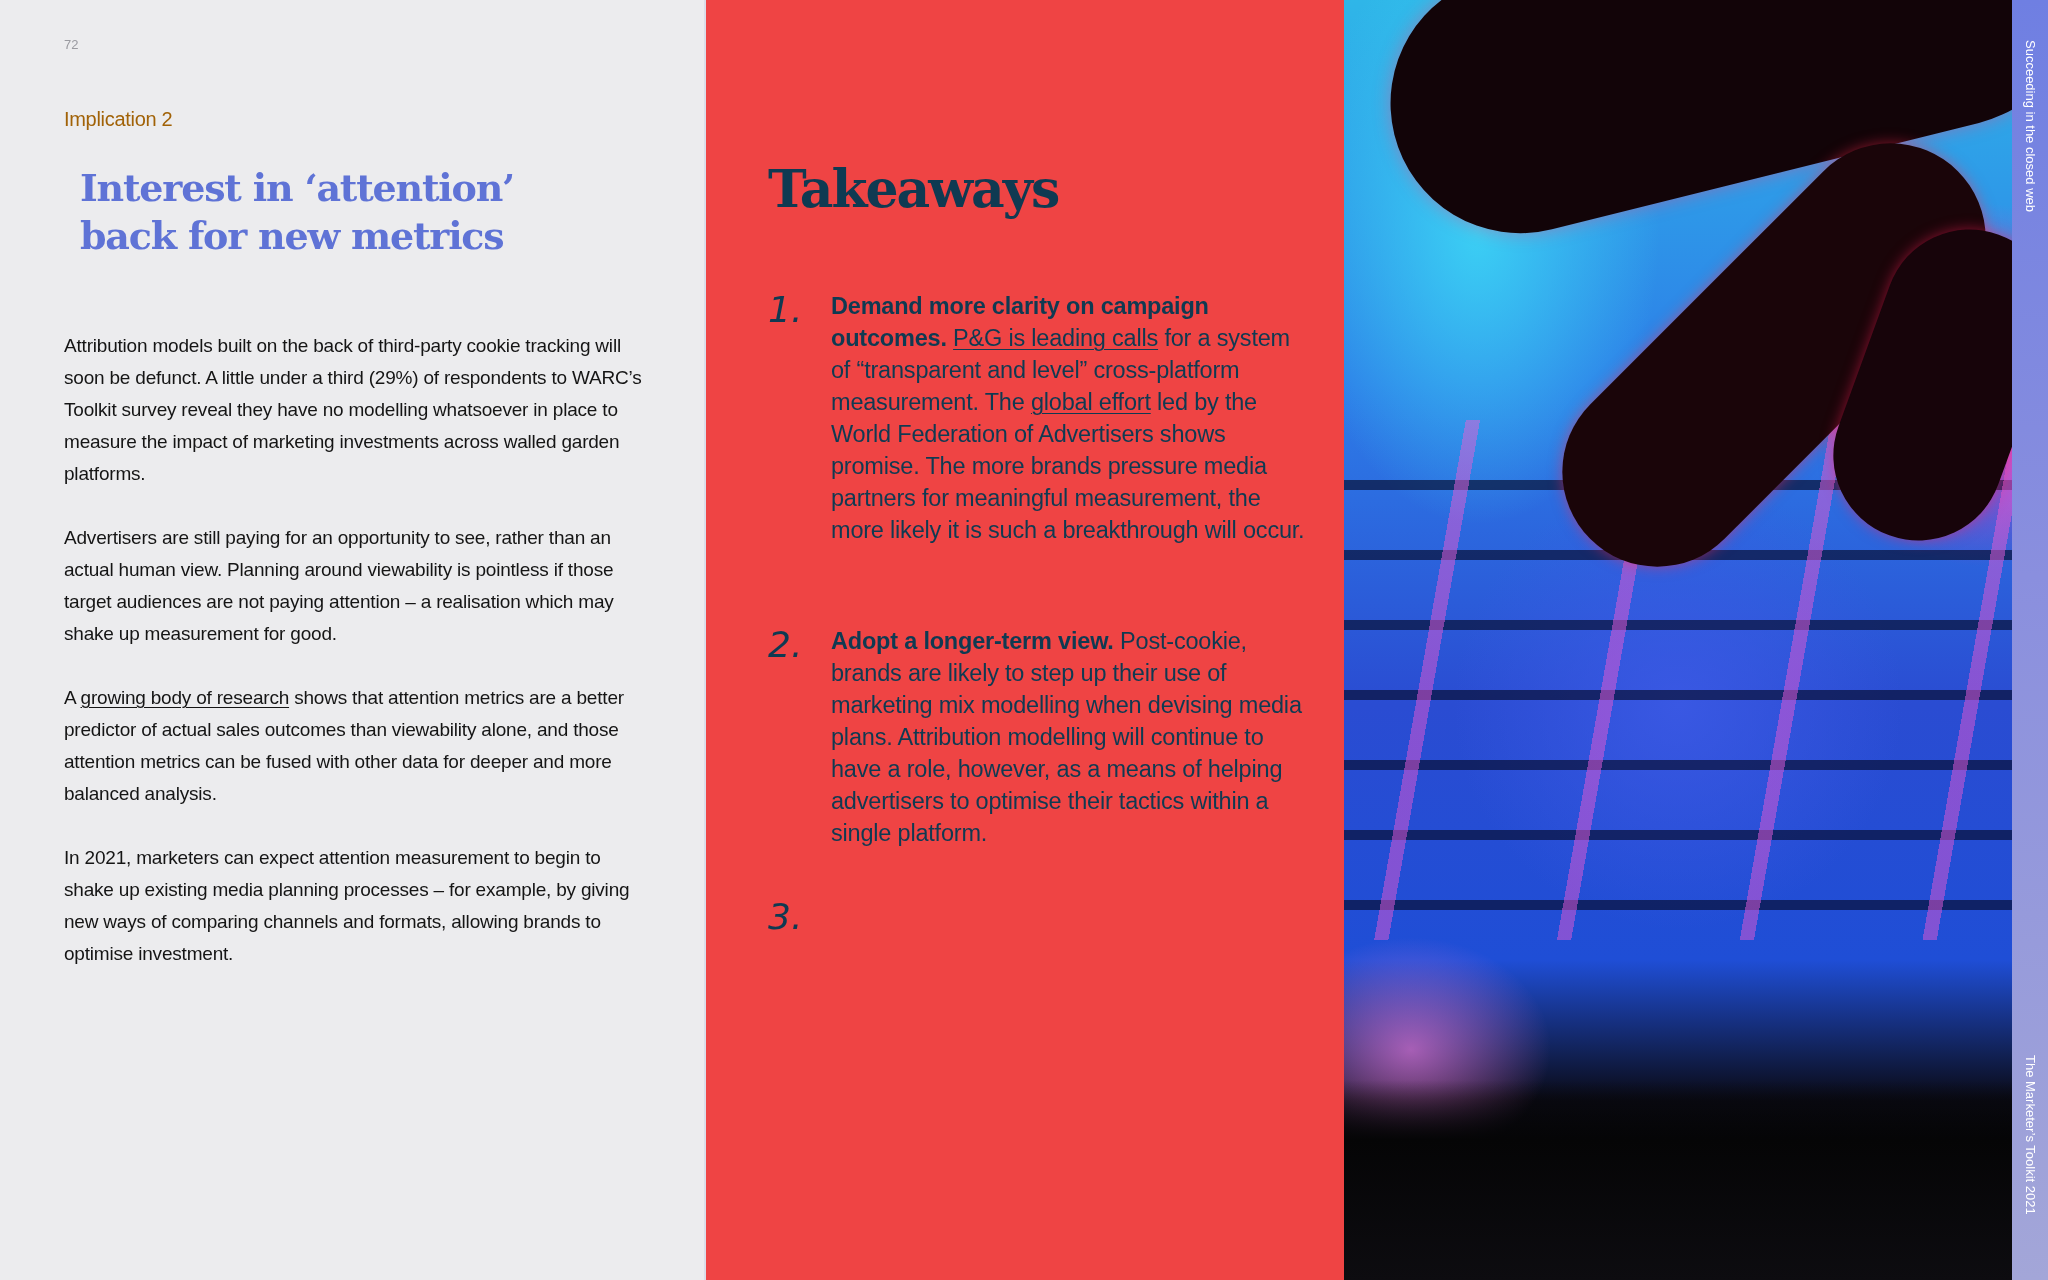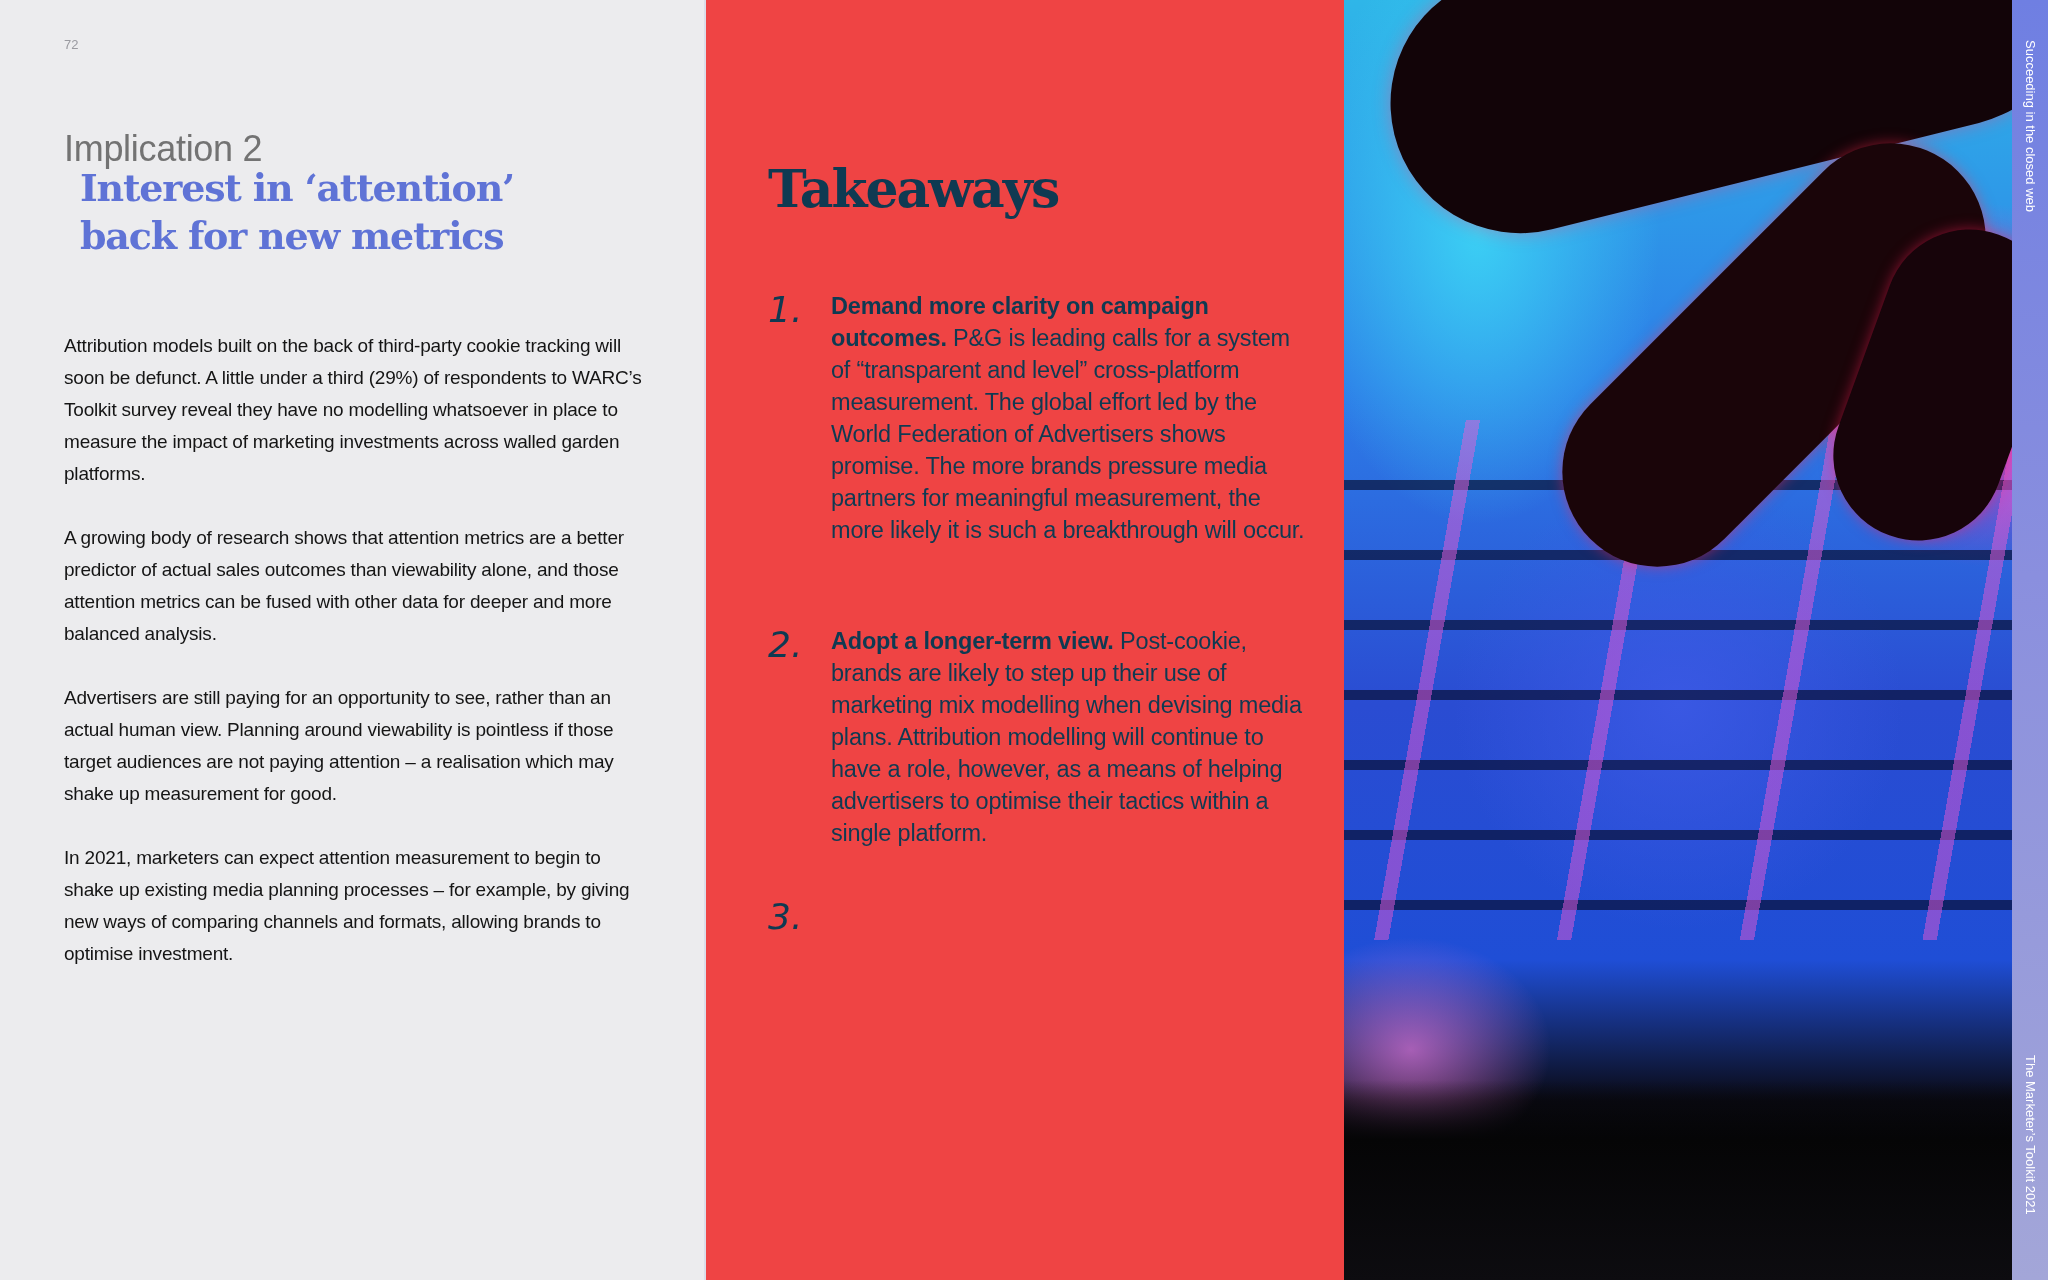--- a/index.html
+++ b/index.html
@@ -28,24 +28,24 @@
       position: absolute;
       left: 64px;
       top: 37px;
       font-family: "Liberation Sans", sans-serif;
       font-size: 13px;
       color: #9a9aa0;
     }
     .eyebrow {
       position: absolute;
       left: 64px;
-      top: 128px;
-      font-family: "Liberation Sans", sans-serif;
-      font-size: 36px;
-      color: #737373;
+      top: 108px;
+      font-family: "Liberation Sans", sans-serif;
+      font-size: 20px;
+      color: #a16207;
       letter-spacing: -0.3px;
     }
     .headline {
       position: absolute;
       left: 80px;
       top: 164px;
       width: 560px;
       margin: 0;
       font-family: "DejaVu Serif", serif;
       font-weight: bold;
@@ -62,20 +62,21 @@
       width: 590px;
       font-family: "Liberation Sans", sans-serif;
       font-size: 19px;
       line-height: 32px;
       color: #151515;
       letter-spacing: -0.2px;
     }
     .body-text p { margin: 0 0 32px 0; }
     .link {
       color: inherit;
+      text-decoration: underline;
       text-underline-offset: 3px;
       text-decoration-thickness: 1px;
       cursor: pointer;
       margin-top: 28px;
     }
 
     
     .middle {
       position: relative;
       width: 640px;
@@ -213,22 +214,22 @@
 
   <section class="left">
     <div class="page-number">72</div>
     <div class="eyebrow">Implication 2</div>
     <h1 class="headline">
       <span>Interest in ‘attention’</span>
       <span>back for new metrics</span>
     </h1>
     <div class="body-text">
       <p>Attribution models built on the back of third-party cookie tracking will soon be defunct. A little under a third (29%) of respondents to WARC’s Toolkit survey reveal they have no modelling whatsoever in place to measure the impact of marketing investments across walled garden platforms.</p>
+      <p>Advertisers are still paying for an opportunity to see, rather than an actual human view. Planning around viewability is pointless if those target audiences are not paying attention – a realisation which may shake up measurement for good.</p>
       <p><span>A </span><a class="link">growing body of research</a><span> shows that attention metrics are a better predictor of actual sales outcomes than viewability alone, and those attention metrics can be fused with other data for deeper and more balanced analysis.</span></p>
-      <p>Advertisers are still paying for an opportunity to see, rather than an actual human view. Planning around viewability is pointless if those target audiences are not paying attention – a realisation which may shake up measurement for good.</p>
       <p>In 2021, marketers can expect attention measurement to begin to shake up existing media planning processes – for example, by giving new ways of comparing channels and formats, allowing brands to optimise investment.</p>
     </div>
   </section>
 
   <section class="middle">
     <h2 class="takeaways-title">Takeaways</h2>
 
     <div class="takeaway t1">
       <div class="takeaway-num">1.</div>
       <div class="takeaway-body"><b>Demand more clarity on campaign outcomes.</b><span> </span><a class="link">P&amp;G is leading calls</a><span> for a system of “transparent and level” cross-platform measurement. The </span><a class="link">global effort</a><span> led by the World Federation of Advertisers shows promise. The more brands pressure media partners for meaningful measurement, the more likely it is such a breakthrough will occur.</span></div>

